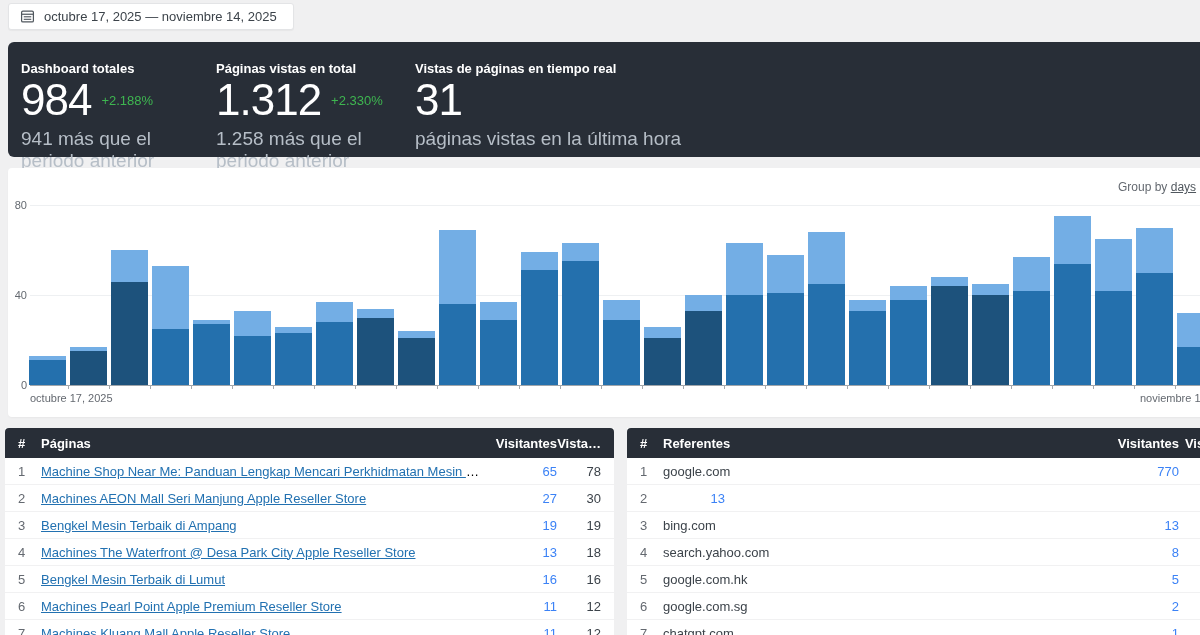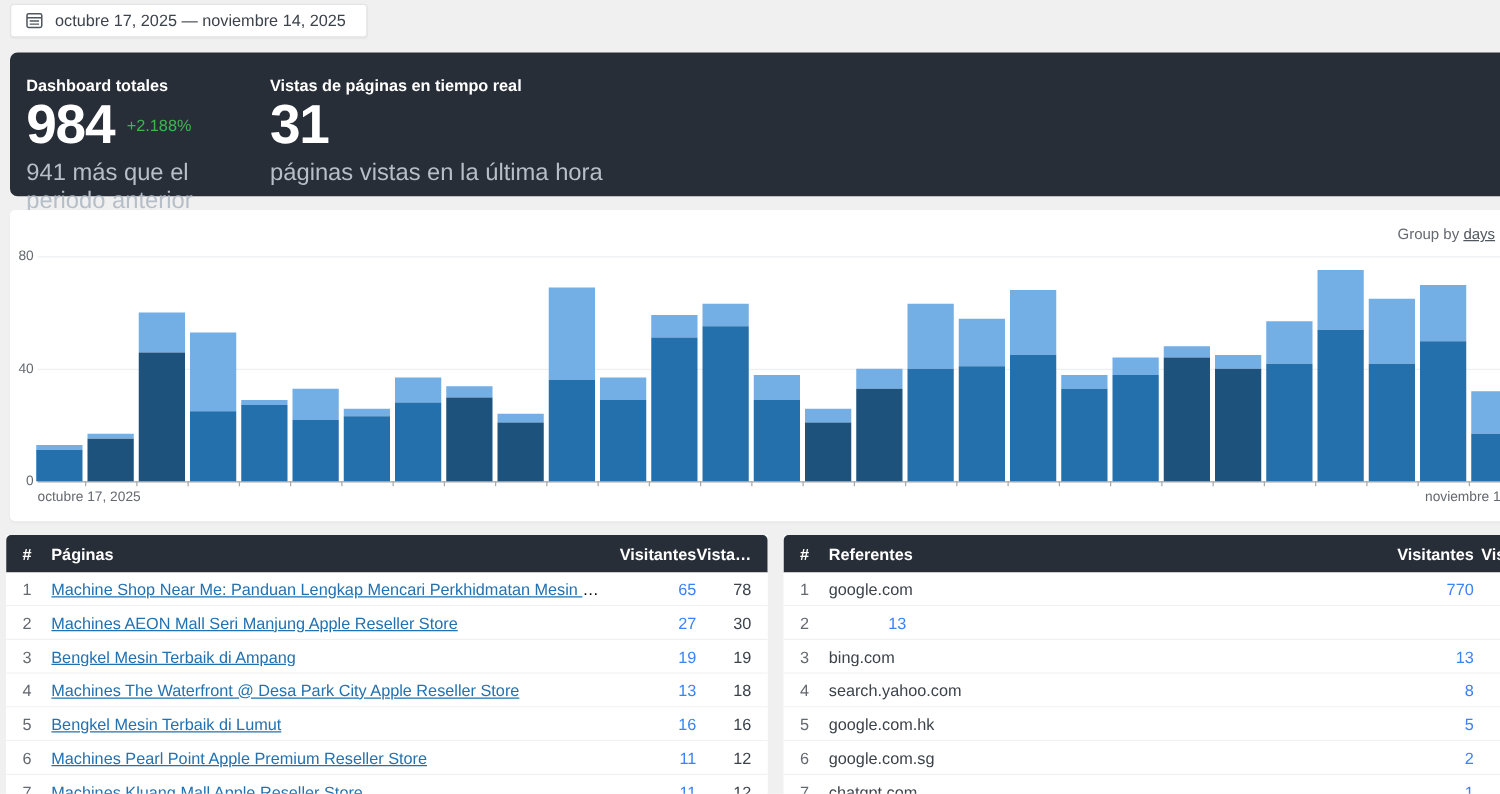--- a/index.html
+++ b/index.html
@@ -13,21 +13,21 @@
   .link-blue{color:#2271b1;text-decoration:underline;cursor:pointer;}
   .link-dark{color:#3c434a;text-decoration:underline;cursor:pointer;}
   
   .stats{position:absolute;left:8px;top:42px;width:1202px;height:115px;background:#282e37;
          border-radius:6px;display:flex;padding:19px 0 0 13px;box-sizing:border-box;}
   .stat{flex:0 0 195px;}
   .stat.w2{flex:0 0 199px;}
   .stat.w3{flex:1;}
   .stat-label{font-size:13px;font-weight:bold;color:#fff;margin-bottom:3px;}
   .stat-valrow{display:flex;align-items:center;gap:10px;}
-  .stat-value{font-size:44px;font-weight:700;color:#fff;line-height:0.95;letter-spacing:-1px;}
+  .stat-value{font-size:44px;font-weight:400;color:#fff;line-height:0.95;letter-spacing:-1px;}
   .stat-delta{font-size:13px;color:#3eb650;margin-top:2px;}
   .stat-sub{font-size:19px;color:#b6bec7;margin-top:7px;}
   
   .chart-card{position:absolute;left:8px;top:168px;width:1212px;height:249px;background:#fff;
               border-radius:4px;box-shadow:0 1px 2px rgba(0,0,0,.04);}
   .groupby{position:absolute;top:12px;left:1110px;font-size:12px;color:#646970;white-space:nowrap;}
   .groupby a{color:#50575e;text-decoration:underline;cursor:pointer;}
   .gridline{position:absolute;left:22px;right:0;height:1px;background:#eef0f2;}
   .baseline{position:absolute;left:22px;right:0;top:217px;height:1px;background:#a0a5aa;}
   .ylabel{position:absolute;left:0;width:19px;text-align:right;font-size:11px;color:#646970;line-height:11px;}
@@ -75,20 +75,28 @@
 
   <div class="stats">
     <div class="stat">
       <div class="stat-label">Dashboard totales</div>
       <div class="stat-valrow">
         <span class="stat-value">984</span>
         <span class="stat-delta">+2.188%</span>
       </div>
       <div class="stat-sub">941 más que el periodo anterior</div>
     </div>
+    <div class="stat w2">
+      <div class="stat-label">Páginas vistas en total</div>
+      <div class="stat-valrow">
+        <span class="stat-value">1.312</span>
+        <span class="stat-delta">+2.330%</span>
+      </div>
+      <div class="stat-sub">1.258 más que el periodo anterior</div>
+    </div>
     <div class="stat w3">
       <div class="stat-label">Vistas de páginas en tiempo real</div>
       <div class="stat-valrow">
         <span class="stat-value">31</span>
       </div>
       <div class="stat-sub">páginas vistas en la última hora</div>
     </div>
   </div>
 
   <div class="chart-card">

